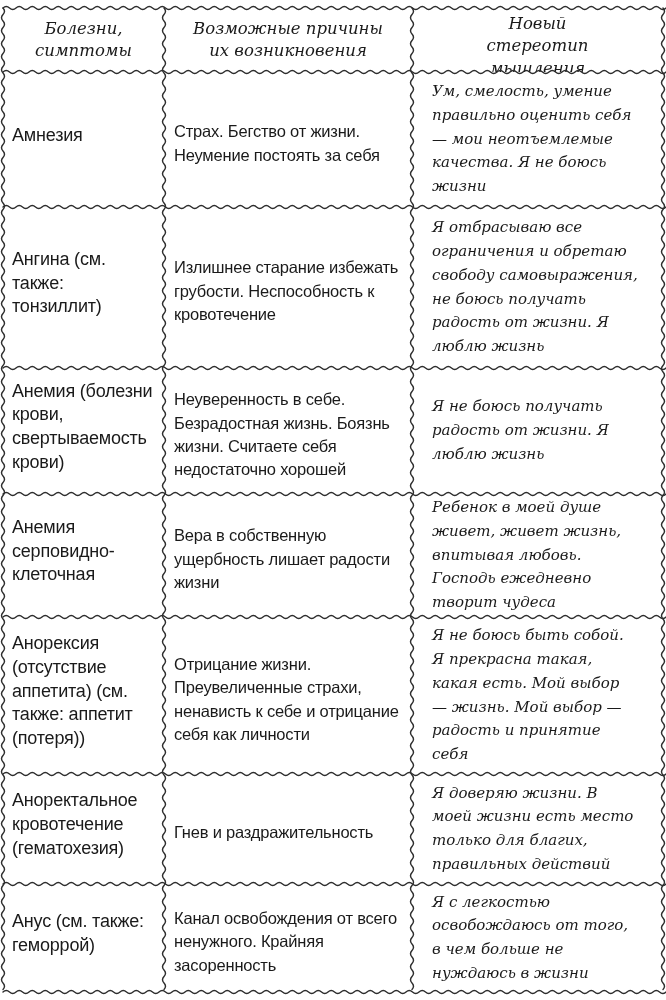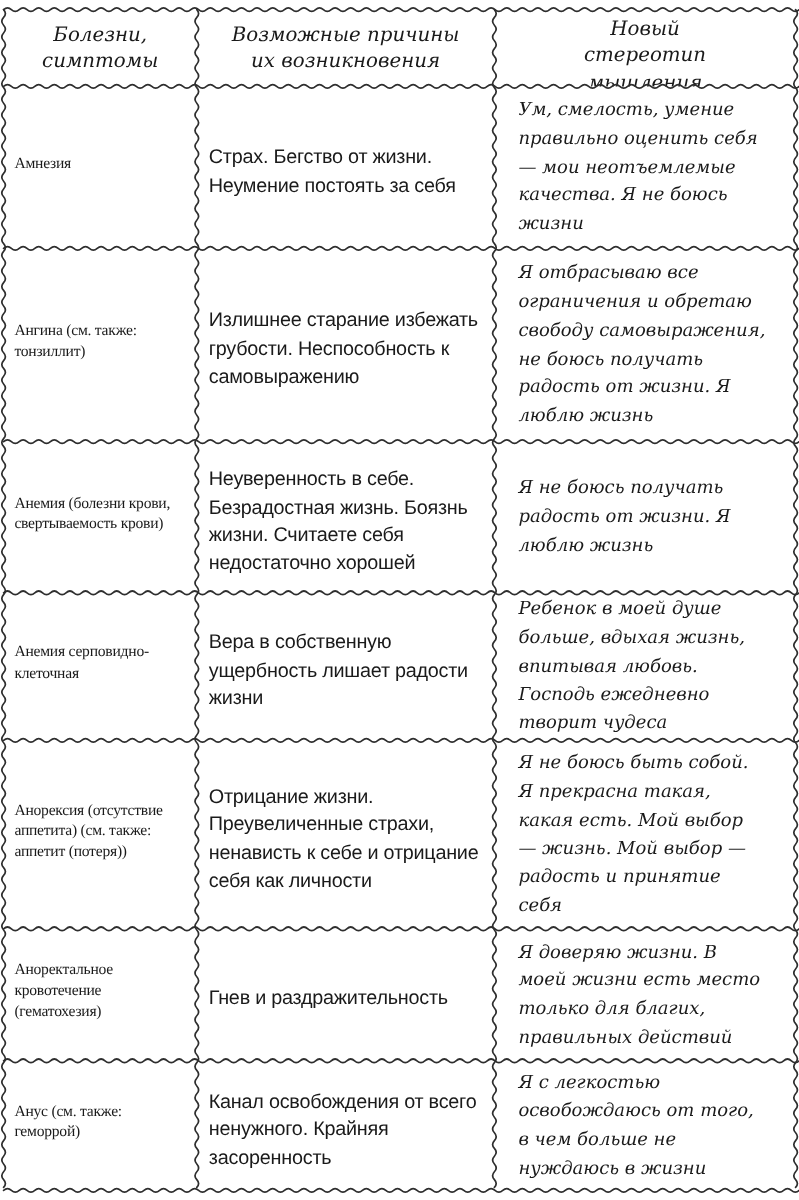--- a/index.html
+++ b/index.html
@@ -16,22 +16,22 @@
     grid-template-columns:161px 248px 251px;
     grid-template-rows:64px 135px 161px 126px 123px 157px 110px 108px;
   }
   .row{display:contents;}
   .cell{
     display:flex;flex-direction:column;justify-content:center;
     box-sizing:border-box;
     overflow:hidden;
   }
   .c1{
-    font-family:Liberation Serif, serif;
-    font-size:13px;line-height:1.32;letter-spacing:-0.2px;
+    font-family:Liberation Sans, sans-serif;
+    font-size:18px;line-height:1.32;letter-spacing:-0.2px;
     padding:8px 6px 16px 9px;
   }
   .c2{
     font-family:"Liberation Sans",sans-serif;
     font-size:16.5px;line-height:1.42;letter-spacing:-0.2px;
     padding:8px 8px 0 10px;
   }
   .c3{
     font-family:"DejaVu Serif",serif;font-style:italic;
     font-size:15px;line-height:1.58;
@@ -82,21 +82,21 @@
       <div class="cell c3">
           <span>Ум, смелость, умение правильно оценить себя — мои неотъемлемые качества. Я не боюсь жизни</span>
         </div>
     </div>
 
     <div class="row">
       <div class="cell c1">
           <span>Ангина (см. также: тонзиллит)</span>
         </div>
       <div class="cell c2">
-          <span>Излишнее старание избежать грубости. Неспособность к самовыражению</span>
+          <span>Излишнее старание избежать грубости. Неспособность к кровотечение</span>
         </div>
       <div class="cell c3">
           <span>Я отбрасываю все ограничения и обретаю свободу самовыражения, не боюсь получать радость от жизни. Я люблю жизнь</span>
         </div>
     </div>
 
     <div class="row">
       <div class="cell c1">
           <span>Анемия (болезни крови, свертываемость крови)</span>
         </div>
@@ -109,21 +109,21 @@
     </div>
 
     <div class="row">
       <div class="cell c1">
           <span>Анемия серповидно-клеточная</span>
         </div>
       <div class="cell c2">
           <span>Вера в собственную ущербность лишает радости жизни</span>
         </div>
       <div class="cell c3">
-          <span>Ребенок в моей душе больше, вдыхая жизнь, впитывая любовь. Господь ежедневно творит чудеса</span>
+          <span>Ребенок в моей душе живет, живет жизнь, впитывая любовь. Господь ежедневно творит чудеса</span>
         </div>
     </div>
 
     <div class="row">
       <div class="cell c1">
           <span>Анорексия (отсутствие аппетита) (см. также: аппетит (потеря))</span>
         </div>
       <div class="cell c2">
           <span>Отрицание жизни. Преувеличенные страхи, ненависть к себе и отрицание себя как личности</span>
         </div>

